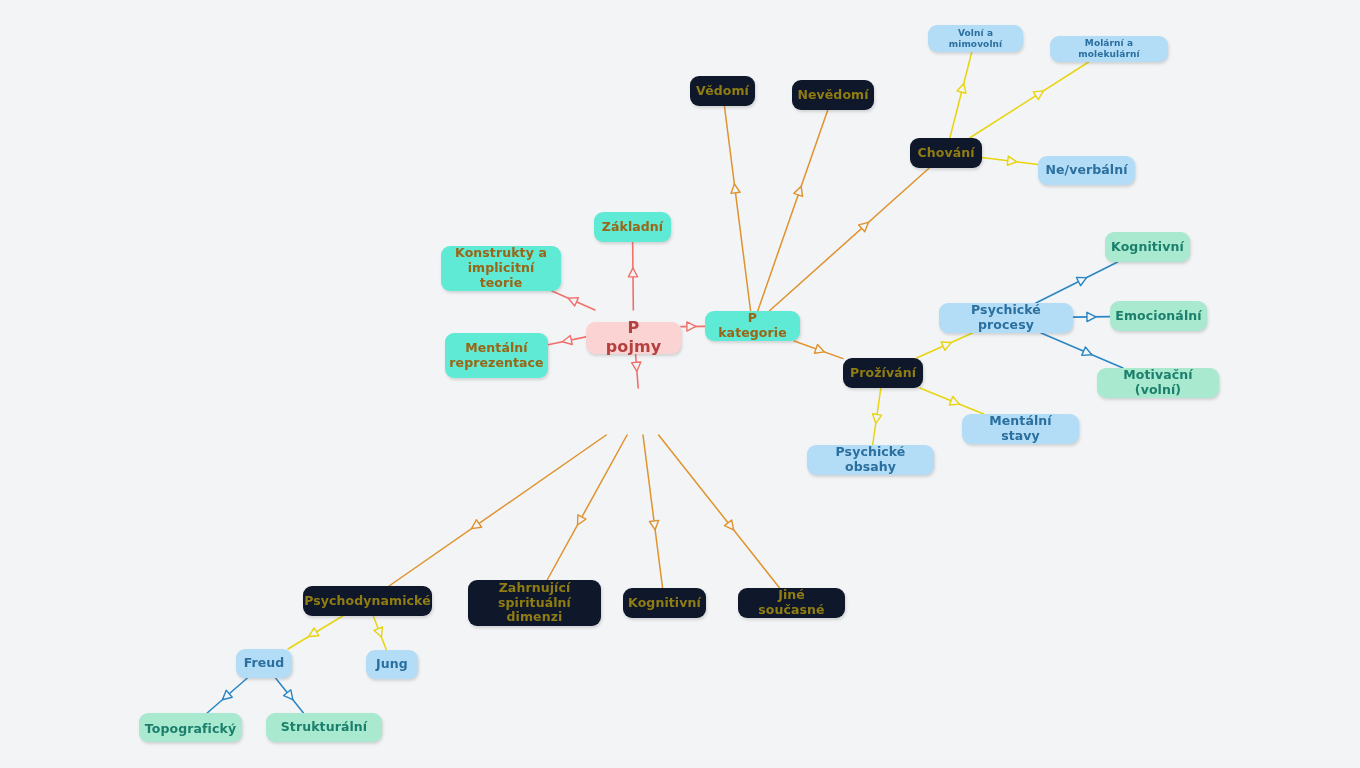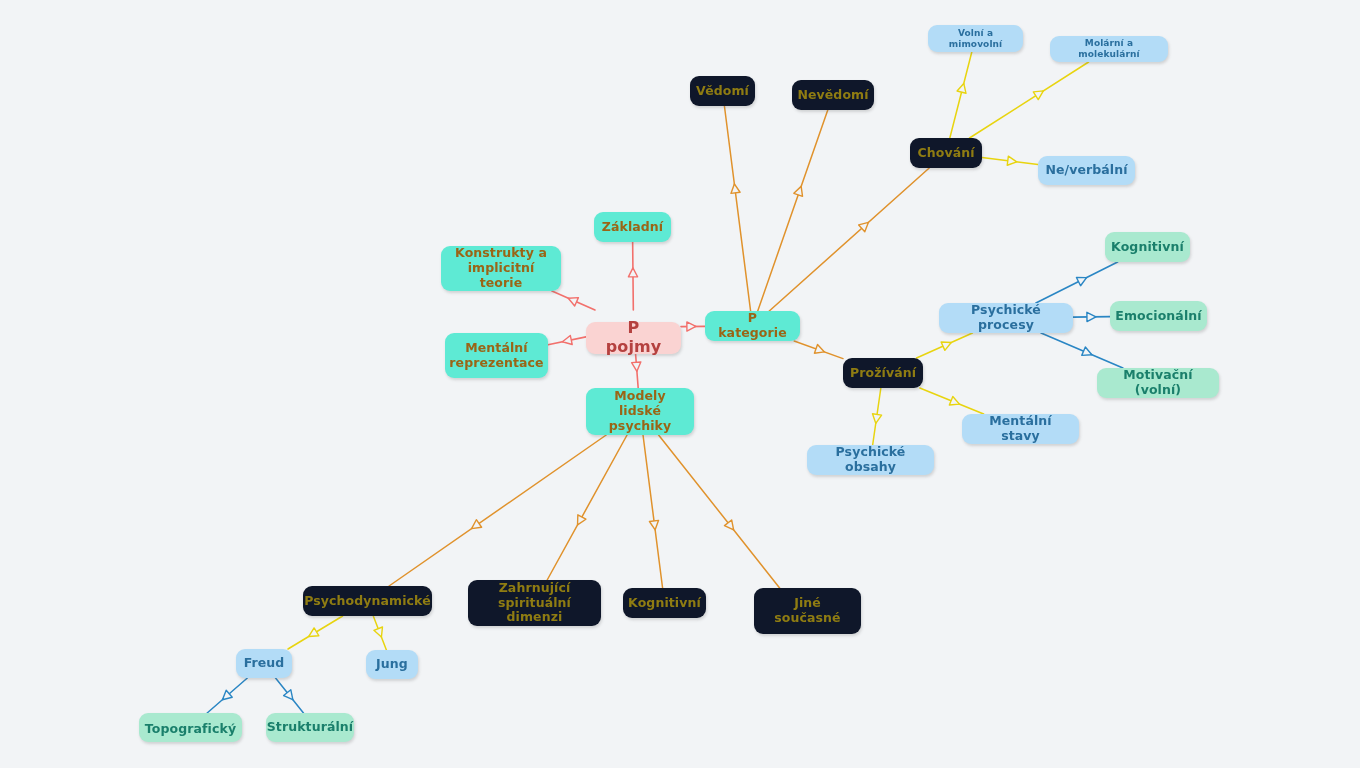--- a/index.html
+++ b/index.html
@@ -141,38 +141,36 @@
         <line x1="275.5546875" y1="678" x2="303.4453125" y2="713" stroke="#2a86c4" stroke-width="1.5" stroke-linecap="round"></line>
         <polygon points="0,0 -9,-4.6 -9,4.6" fill="#f2f4f6" stroke="#2a86c4" stroke-width="1.4" stroke-linejoin="round" transform="translate(292.846875,699.7) rotate(51.44953470384228)"></polygon>
       </g>
     </svg>
 <div class="node c-pink" style="left: 586px; top: 310px; width: 95px; height: 32px; font-size: 16px; margin-top: 12px;"><span>P pojmy</span></div>
     <div class="node c-orange" style="left: 594px; top: 212px; width: 77px; height: 30px; font-size: 12.5px;"><span>Základní</span></div>
     <div class="node c-orange" style="left: 445px; top: 333px; width: 103px; height: 45px; font-size: 12.5px;"><span>Mentální
 reprezentace</span></div>
     <div class="node c-orange" style="left: 441px; top: 246px; width: 120px; height: 45px; font-size: 12.5px;"><span>Konstrukty a
 implicitní teorie</span></div>
-    <div class="node c-orange" style="left: 586px; top: 388px; width: 108px; height: 47px; font-size: 12.5px;"><span>Modely lidské
-psychiky</span></div>
     <div class="node c-orange" style="left: 705px; top: 311px; width: 95px; height: 30px; font-size: 12.5px;"><span>P kategorie</span></div>
     <div class="node c-yellow" style="left: 690px; top: 76px; width: 65px; height: 30px; font-size: 12.5px;"><span>Vědomí</span></div>
     <div class="node c-yellow" style="left: 792px; top: 80px; width: 82px; height: 30px; font-size: 12.5px;"><span>Nevědomí</span></div>
     <div class="node c-yellow" style="left: 910px; top: 138px; width: 72px; height: 30px; font-size: 12.5px;"><span>Chování</span></div>
     <div class="node c-blue" style="left: 928px; top: 25px; width: 95px; height: 27px; font-size: 9px;"><span>Volní a mimovolní</span></div>
     <div class="node c-blue" style="left: 1050px; top: 36px; width: 118px; height: 26px; font-size: 9px;"><span>Molární a molekulární</span></div>
     <div class="node c-blue" style="left: 1038px; top: 156px; width: 97px; height: 29px; font-size: 12.5px;"><span>Ne/verbální</span></div>
     <div class="node c-yellow" style="left: 843px; top: 358px; width: 80px; height: 30px; font-size: 12.5px;"><span>Prožívání</span></div>
     <div class="node c-blue" style="left: 939px; top: 303px; width: 134px; height: 30px; font-size: 12.5px;"><span>Psychické procesy</span></div>
     <div class="node c-green" style="left: 1105px; top: 232px; width: 85px; height: 30px; font-size: 12.5px;"><span>Kognitivní</span></div>
     <div class="node c-green" style="left: 1110px; top: 301px; width: 97px; height: 30px; font-size: 12.5px;"><span>Emocionální</span></div>
     <div class="node c-green" style="left: 1097px; top: 368px; width: 122px; height: 30px; font-size: 12.5px;"><span>Motivační (volní)</span></div>
     <div class="node c-blue" style="left: 962px; top: 414px; width: 117px; height: 30px; font-size: 12.5px;"><span>Mentální stavy</span></div>
     <div class="node c-blue" style="left: 807px; top: 445px; width: 127px; height: 30px; font-size: 12.5px;"><span>Psychické obsahy</span></div>
     <div class="node c-yellow" style="left: 303px; top: 586px; width: 129px; height: 30px; font-size: 12.5px;"><span>Psychodynamické</span></div>
     <div class="node c-yellow" style="left: 468px; top: 580px; width: 133px; height: 46px; font-size: 12.5px;"><span>Zahrnující
 spirituální dimenzi</span></div>
     <div class="node c-yellow" style="left: 623px; top: 588px; width: 83px; height: 30px; font-size: 12.5px;"><span>Kognitivní</span></div>
-    <div class="node c-yellow" style="left: 738px; top: 588px; width: 107px; height: 46px; font-size: 12.5px; margin-left: 16px;"><span>Jiné současné</span></div>
+    <div class="node c-yellow" style="left: 738px; top: 588px; width: 107px; height: 30px; font-size: 12.5px;"><span>Jiné současné</span></div>
     <div class="node c-blue" style="left: 236px; top: 649px; width: 56px; height: 29px; font-size: 12.5px;"><span>Freud</span></div>
     <div class="node c-blue" style="left: 366px; top: 650px; width: 52px; height: 29px; font-size: 12.5px;"><span>Jung</span></div>
     <div class="node c-green" style="left: 139px; top: 713px; width: 103px; height: 29px; font-size: 12.5px; align-items: flex-end;"><span>Topografický</span></div>
-    <div class="node c-green" style="left: 266px; top: 713px; width: 88px; height: 29px; font-size: 12.5px;"><span>Strukturální</span></div>
+    <div class="node c-green" style="left: 266px; top: 713px; width: 116px; height: 29px; font-size: 12.5px;"><span>Strukturální</span></div>
   </div>
 
 </body></html>

